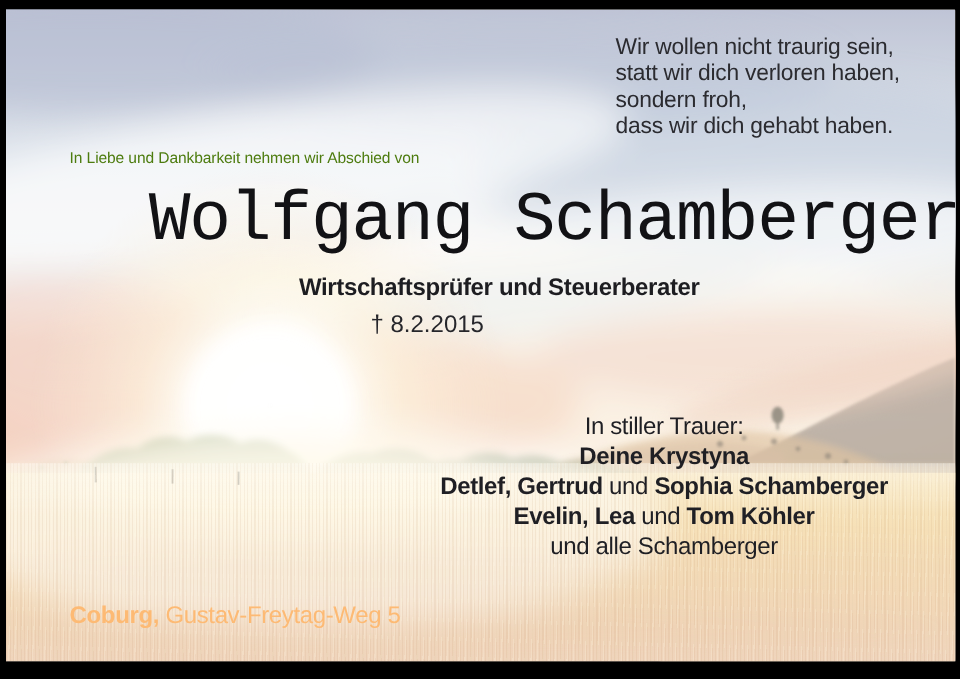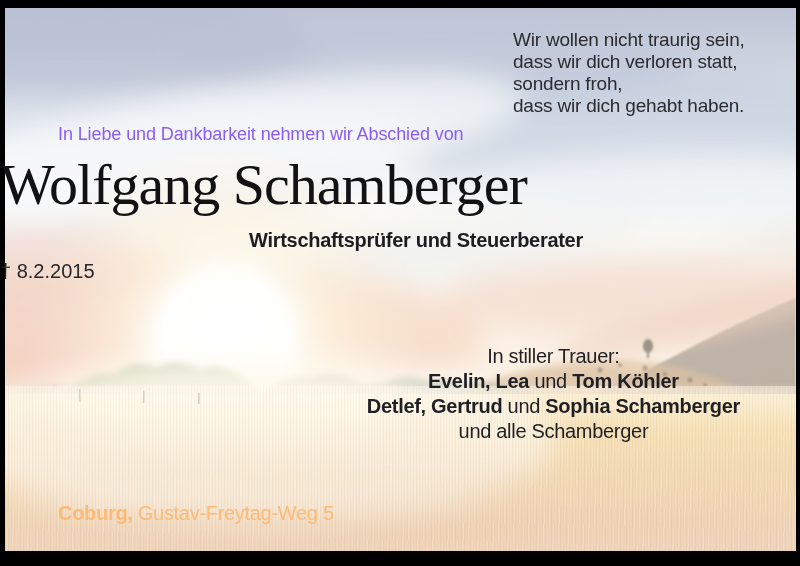--- a/index.html
+++ b/index.html
@@ -19,28 +19,28 @@
       linear-gradient(rgba(255,252,244,0.45), rgba(255,252,244,0) 26%),
       repeating-linear-gradient(90deg, rgba(178,126,70,0.13) 0 1px, rgba(0,0,0,0) 1px 3px),
       repeating-linear-gradient(93deg, rgba(255,246,222,0.20) 0 1px, rgba(0,0,0,0) 1px 5px);
   }
   .wash {
     position:absolute; left:0; top:0; width:791px; height:543px;
     background:rgba(255,255,255,0.20);
   }
   .t { position:absolute; color:#222226; z-index:5; }
   .verse { left:513px; top:29px; font-size:19px; line-height:22px; letter-spacing:-0.2px; color:#2b2b30; }
-  .intro { left:58px; top:124px; font-size:18px; letter-spacing:-0.1px; color:#8b5cf6; }
+  .intro { left:58px; top:124px; font-size:13px; letter-spacing:-0.1px; color:#4d7c0f; }
   .name  {
-    left:0; top:156px; width:800px; text-align:left;
-    font-family:Liberation Serif, serif; font-weight:normal;
+    left:0; top:156px; width:800px; text-align:right;
+    font-family:Liberation Mono, monospace; font-weight:normal;
     font-size:58px; line-height:58px; letter-spacing:-1px; color:#121215;
   }
   .profession { left:16px; top:229px; width:800px; text-align:center; font-size:20px; font-weight:bold; letter-spacing:-0.3px; color:#1d1d21; }
-  .date { left:0; top:260px; width:712px; font-size:20px; color:#26262b; }
+  .date { left:0; top:260px; width:712px; text-align:center; font-size:20px; color:#26262b; }
   .mourners { right:60px; top:344px; text-align:center; font-size:20px; line-height:25px; letter-spacing:-0.3px; color:#1f1f24; }
   .mourners .b { font-weight:bold; }
   .address { left:58px; top:502px; font-size:20px; letter-spacing:-0.3px; color:#fdba74; }
   .address .b { font-weight:bold; }
   .notice { left:58px; top:503px; font-size:20px; letter-spacing:-0.4px; color:#26262b; }
 </style>
 </head>
 <body>
 
 <div class="page">
@@ -154,36 +154,37 @@
         <rect x="138" y="383" width="1.6" height="12"></rect>
         <rect x="193" y="385" width="1.6" height="11"></rect>
       </g>
     </svg>
     <div class="grass"></div>
     <div class="wash"></div>
   </div>
 
   <div class="t verse">
     <div>Wir wollen nicht traurig sein,</div>
-    <div>dass wir dich verloren statt,</div>
+    <div>statt wir dich verloren haben,</div>
     <div>sondern froh,</div>
     <div>dass wir dich gehabt haben.</div>
   </div>
 
   <div class="t intro">In Liebe und Dankbarkeit nehmen wir Abschied von</div>
 
   <div class="t name">Wolfgang Schamberger</div>
 
   <div class="t profession">Wirtschaftsprüfer und Steuerberater</div>
 
   <div class="t date">† 8.2.2015</div>
 
   <div class="t mourners">
     <div>In stiller Trauer:</div>
+    <div class="b">Deine Krystyna</div>
+    <div><span class="b">Detlef, Gertrud</span><span> und </span><span class="b">Sophia Schamberger</span></div>
     <div><span class="b">Evelin, Lea</span><span> und </span><span class="b">Tom Köhler</span></div>
-    <div><span class="b">Detlef, Gertrud</span><span> und </span><span class="b">Sophia Schamberger</span></div>
     <div>und alle Schamberger</div>
   </div>
 
   <div class="t address"><span class="b">Coburg,</span><span> Gustav-Freytag-Weg 5</span></div>
 
 
 </div>
 
 </body></html>

